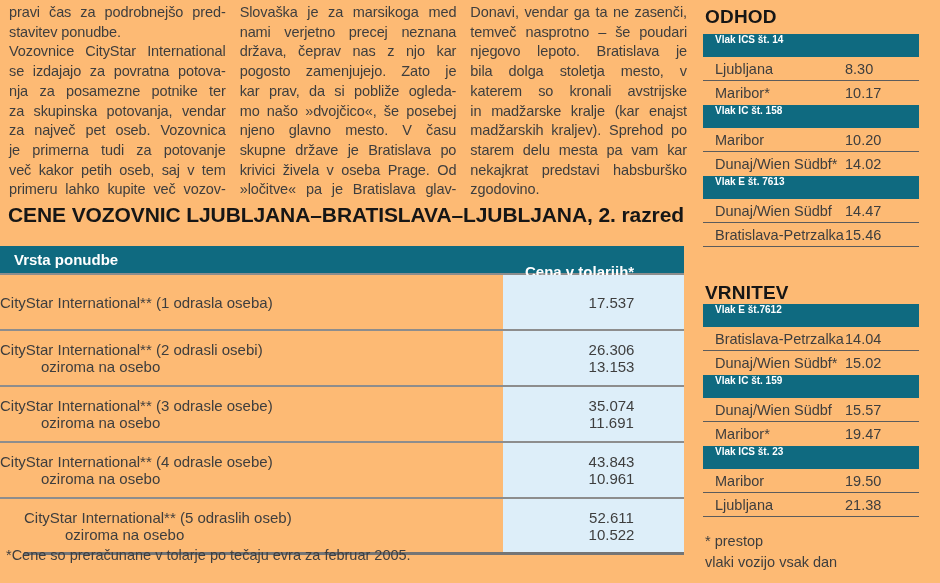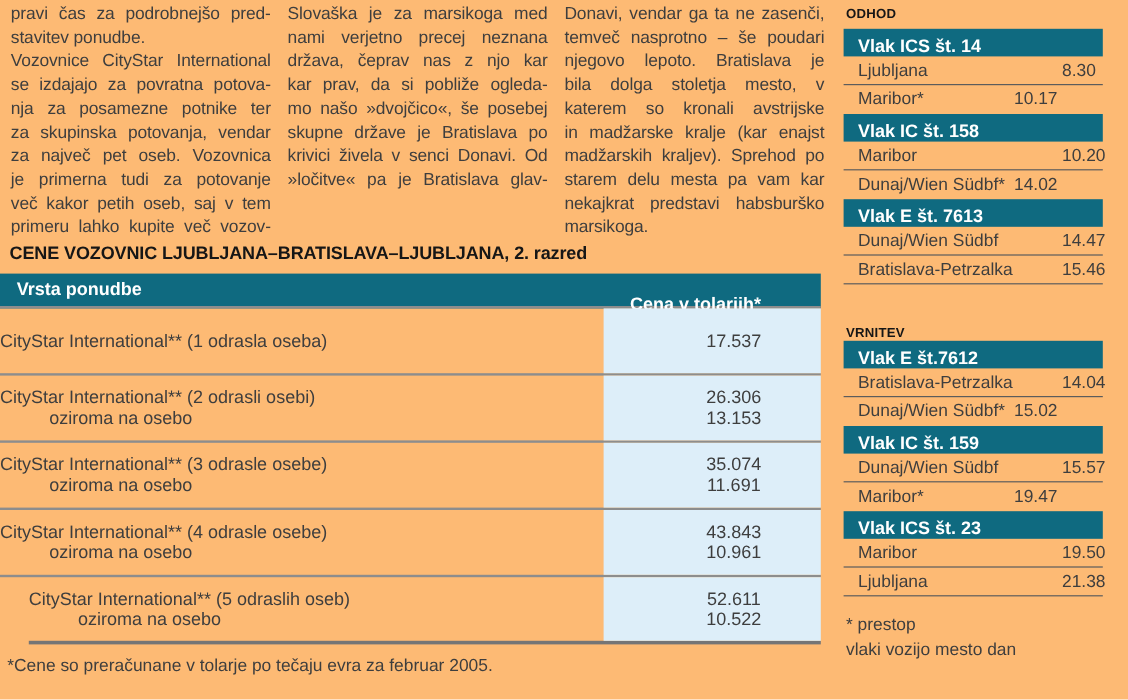--- a/index.html
+++ b/index.html
@@ -15,39 +15,39 @@
   body{font-family:"Liberation Sans", sans-serif;color:var(--text);}
   .page{position:relative;width:940px;height:583px;background:#fdba74;overflow:hidden;}
 
   
   .articles{position:absolute;top:3px;left:9px;width:678px;display:flex;gap:14px;}
   .col{width:217px;font-size:14.5px;line-height:19.7px;letter-spacing:-0.1px;}
   .tl{text-align:justify;text-align-last:justify;-moz-text-align-last:justify;}
   .tl.end{text-align-last:left;-moz-text-align-last:left;}
 
   
-  .ptitle{position:absolute;top:203px;left:8px;font-size:15px;font-weight:bold;color:var(--heading);letter-spacing:-0.1px;}
-  .ptable{position:absolute;top:228px;left:0;width:684px;}
+  .ptitle{position:absolute;top:203px;left:8px;font-size:21px;font-weight:bold;color:var(--heading);letter-spacing:-0.1px;}
+  .ptable{position:absolute;top:246px;left:0;width:684px;}
   .phead{display:flex;align-items:center;height:27px;background:var(--teal);color:#fff;font-weight:bold;font-size:15px;border-bottom:2px solid var(--line);}
   .phead-offer{flex:1;padding-left:14px;}
   .phead-price{flex:0 0 137px;text-align:left;padding-right:22px;margin-top:24px;}
   .prow{display:flex;height:54px;border-bottom:2px solid var(--line);font-size:15px;}
   .prow.lastrow{border-bottom:3px solid var(--line-dark);height:53px;margin-left:24px;}
   .plabel{flex:1;display:flex;flex-direction:column;justify-content:center;}
   .plabel .sub{padding-left:41px;}
   .pprice{flex:0 0 145px;background:var(--lightblue);display:flex;flex-direction:column;justify-content:center;text-align:center;padding-left:36px;}
   .pfoot{position:absolute;top:547px;left:6px;font-size:14.5px;}
 
   
   .sched{position:absolute;top:0;left:703px;width:216px;font-size:14.5px;}
-  .stitle{margin:6px 0 6px 2px;font-size:11px;font-weight:bold;color:var(--heading);letter-spacing:0.2px;}
+  .stitle{margin:6px 0 6px 2px;font-size:19px;font-weight:bold;color:var(--heading);letter-spacing:0.2px;}
   .stitle.vr{margin:35px 0 0 2px;}
-  .band{height:23px;display:flex;align-items:flex-end;background:var(--teal);color:#fff;font-weight:bold;font-size:15px;padding-left:12px;box-sizing:border-box;}
+  .band{height:23px;display:flex;align-items:flex-start;background:var(--teal);color:#fff;font-weight:bold;font-size:10px;padding-left:12px;box-sizing:border-box;}
   .stop{height:24px;display:flex;align-items:center;box-sizing:border-box;}
-  .stop.b{border-bottom:1.5px solid var(--sline);gap:40px;}
+  .stop.b{border-bottom:1.5px solid var(--sline);}
   .sname{flex:0 0 130px;padding-left:12px;white-space:nowrap;overflow:visible;}
   .stime{flex:0 0 74px;text-align:left;}
   .notes{margin-top:14px;padding-left:2px;line-height:20.5px;}
 </style>
 </head>
 <body>
 
 <div class="page">
 
   <div class="articles">
@@ -60,37 +60,39 @@
       <div class="tl">za skupinska potovanja, vendar</div>
       <div class="tl">za največ pet oseb. Vozovnica</div>
       <div class="tl">je primerna tudi za potovanje</div>
       <div class="tl">več kakor petih oseb, saj v tem</div>
       <div class="tl">primeru lahko kupite več vozov-</div>
     </div>
     <div class="col">
       <div class="tl">Slovaška je za marsikoga med</div>
       <div class="tl">nami verjetno precej neznana</div>
       <div class="tl">država, čeprav nas z njo kar</div>
+      <div class="tl">pogosto zamenjujejo. Zato je</div>
       <div class="tl">kar prav, da si pobliže ogleda-</div>
       <div class="tl">mo našo »dvojčico«, še posebej</div>
+      <div class="tl">njeno glavno mesto. V času</div>
       <div class="tl">skupne države je Bratislava po</div>
-      <div class="tl">krivici živela v senci Donavi. Od</div>
+      <div class="tl">krivici živela v oseba Prage. Od</div>
       <div class="tl">»ločitve« pa je Bratislava glav-</div>
     </div>
     <div class="col">
       <div class="tl">Donavi, vendar ga ta ne zasenči,</div>
       <div class="tl">temveč nasprotno – še poudari</div>
       <div class="tl">njegovo lepoto. Bratislava je</div>
       <div class="tl">bila dolga stoletja mesto, v</div>
       <div class="tl">katerem so kronali avstrijske</div>
       <div class="tl">in madžarske kralje (kar enajst</div>
       <div class="tl">madžarskih kraljev). Sprehod po</div>
       <div class="tl">starem delu mesta pa vam kar</div>
       <div class="tl">nekajkrat predstavi habsburško</div>
-      <div class="tl end">marsikoga.</div>
+      <div class="tl end">zgodovino.</div>
     </div>
   </div>
 
   <div class="ptitle">CENE VOZOVNIC LJUBLJANA–BRATISLAVA–LJUBLJANA, 2. razred</div>
 
   <div class="ptable">
     <div class="phead">
       <div class="phead-offer">Vrsta ponudbe</div>
       <div class="phead-price">Cena v tolarjih*</div>
     </div>
@@ -226,17 +228,17 @@
       <span class="sname">Maribor</span>
       <span class="stime">19.50</span>
     </div>
     <div class="stop b">
       <span class="sname">Ljubljana</span>
       <span class="stime">21.38</span>
     </div>
 
     <div class="notes">
       <div>* prestop</div>
-      <div>vlaki vozijo mesto dan</div>
+      <div>vlaki vozijo vsak dan</div>
     </div>
 
   </div>
 </div>
 
 </body></html>

